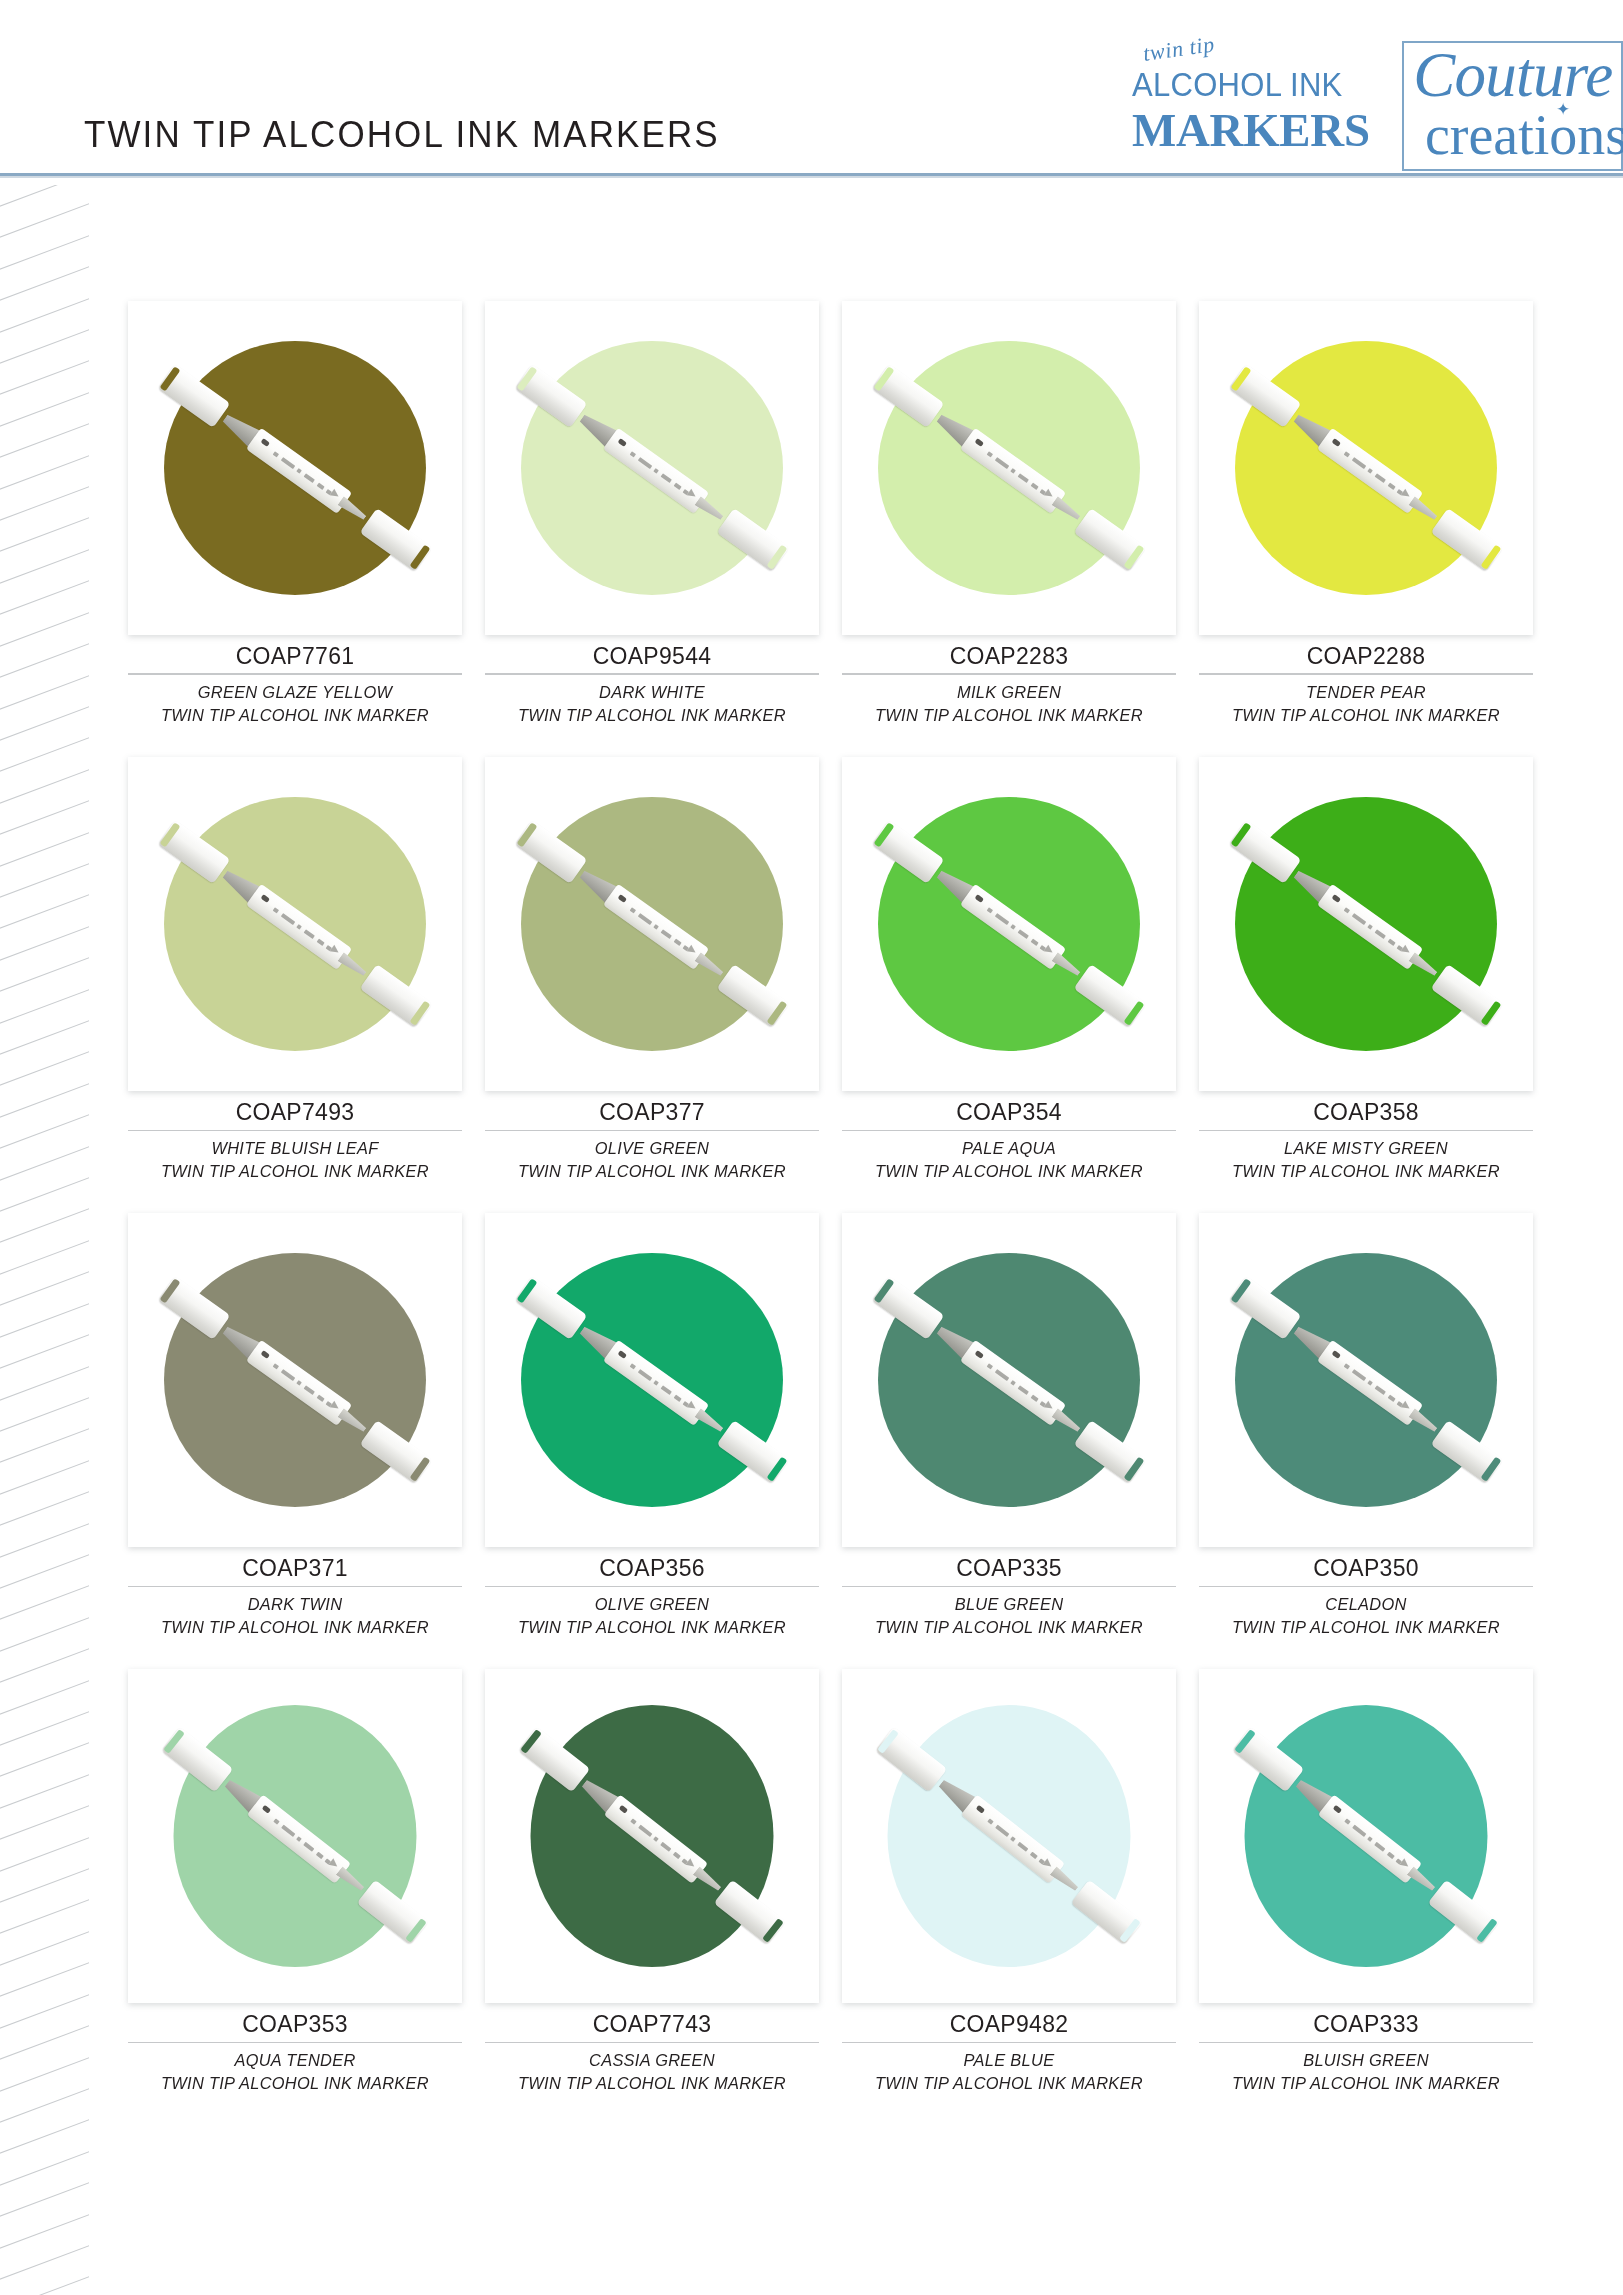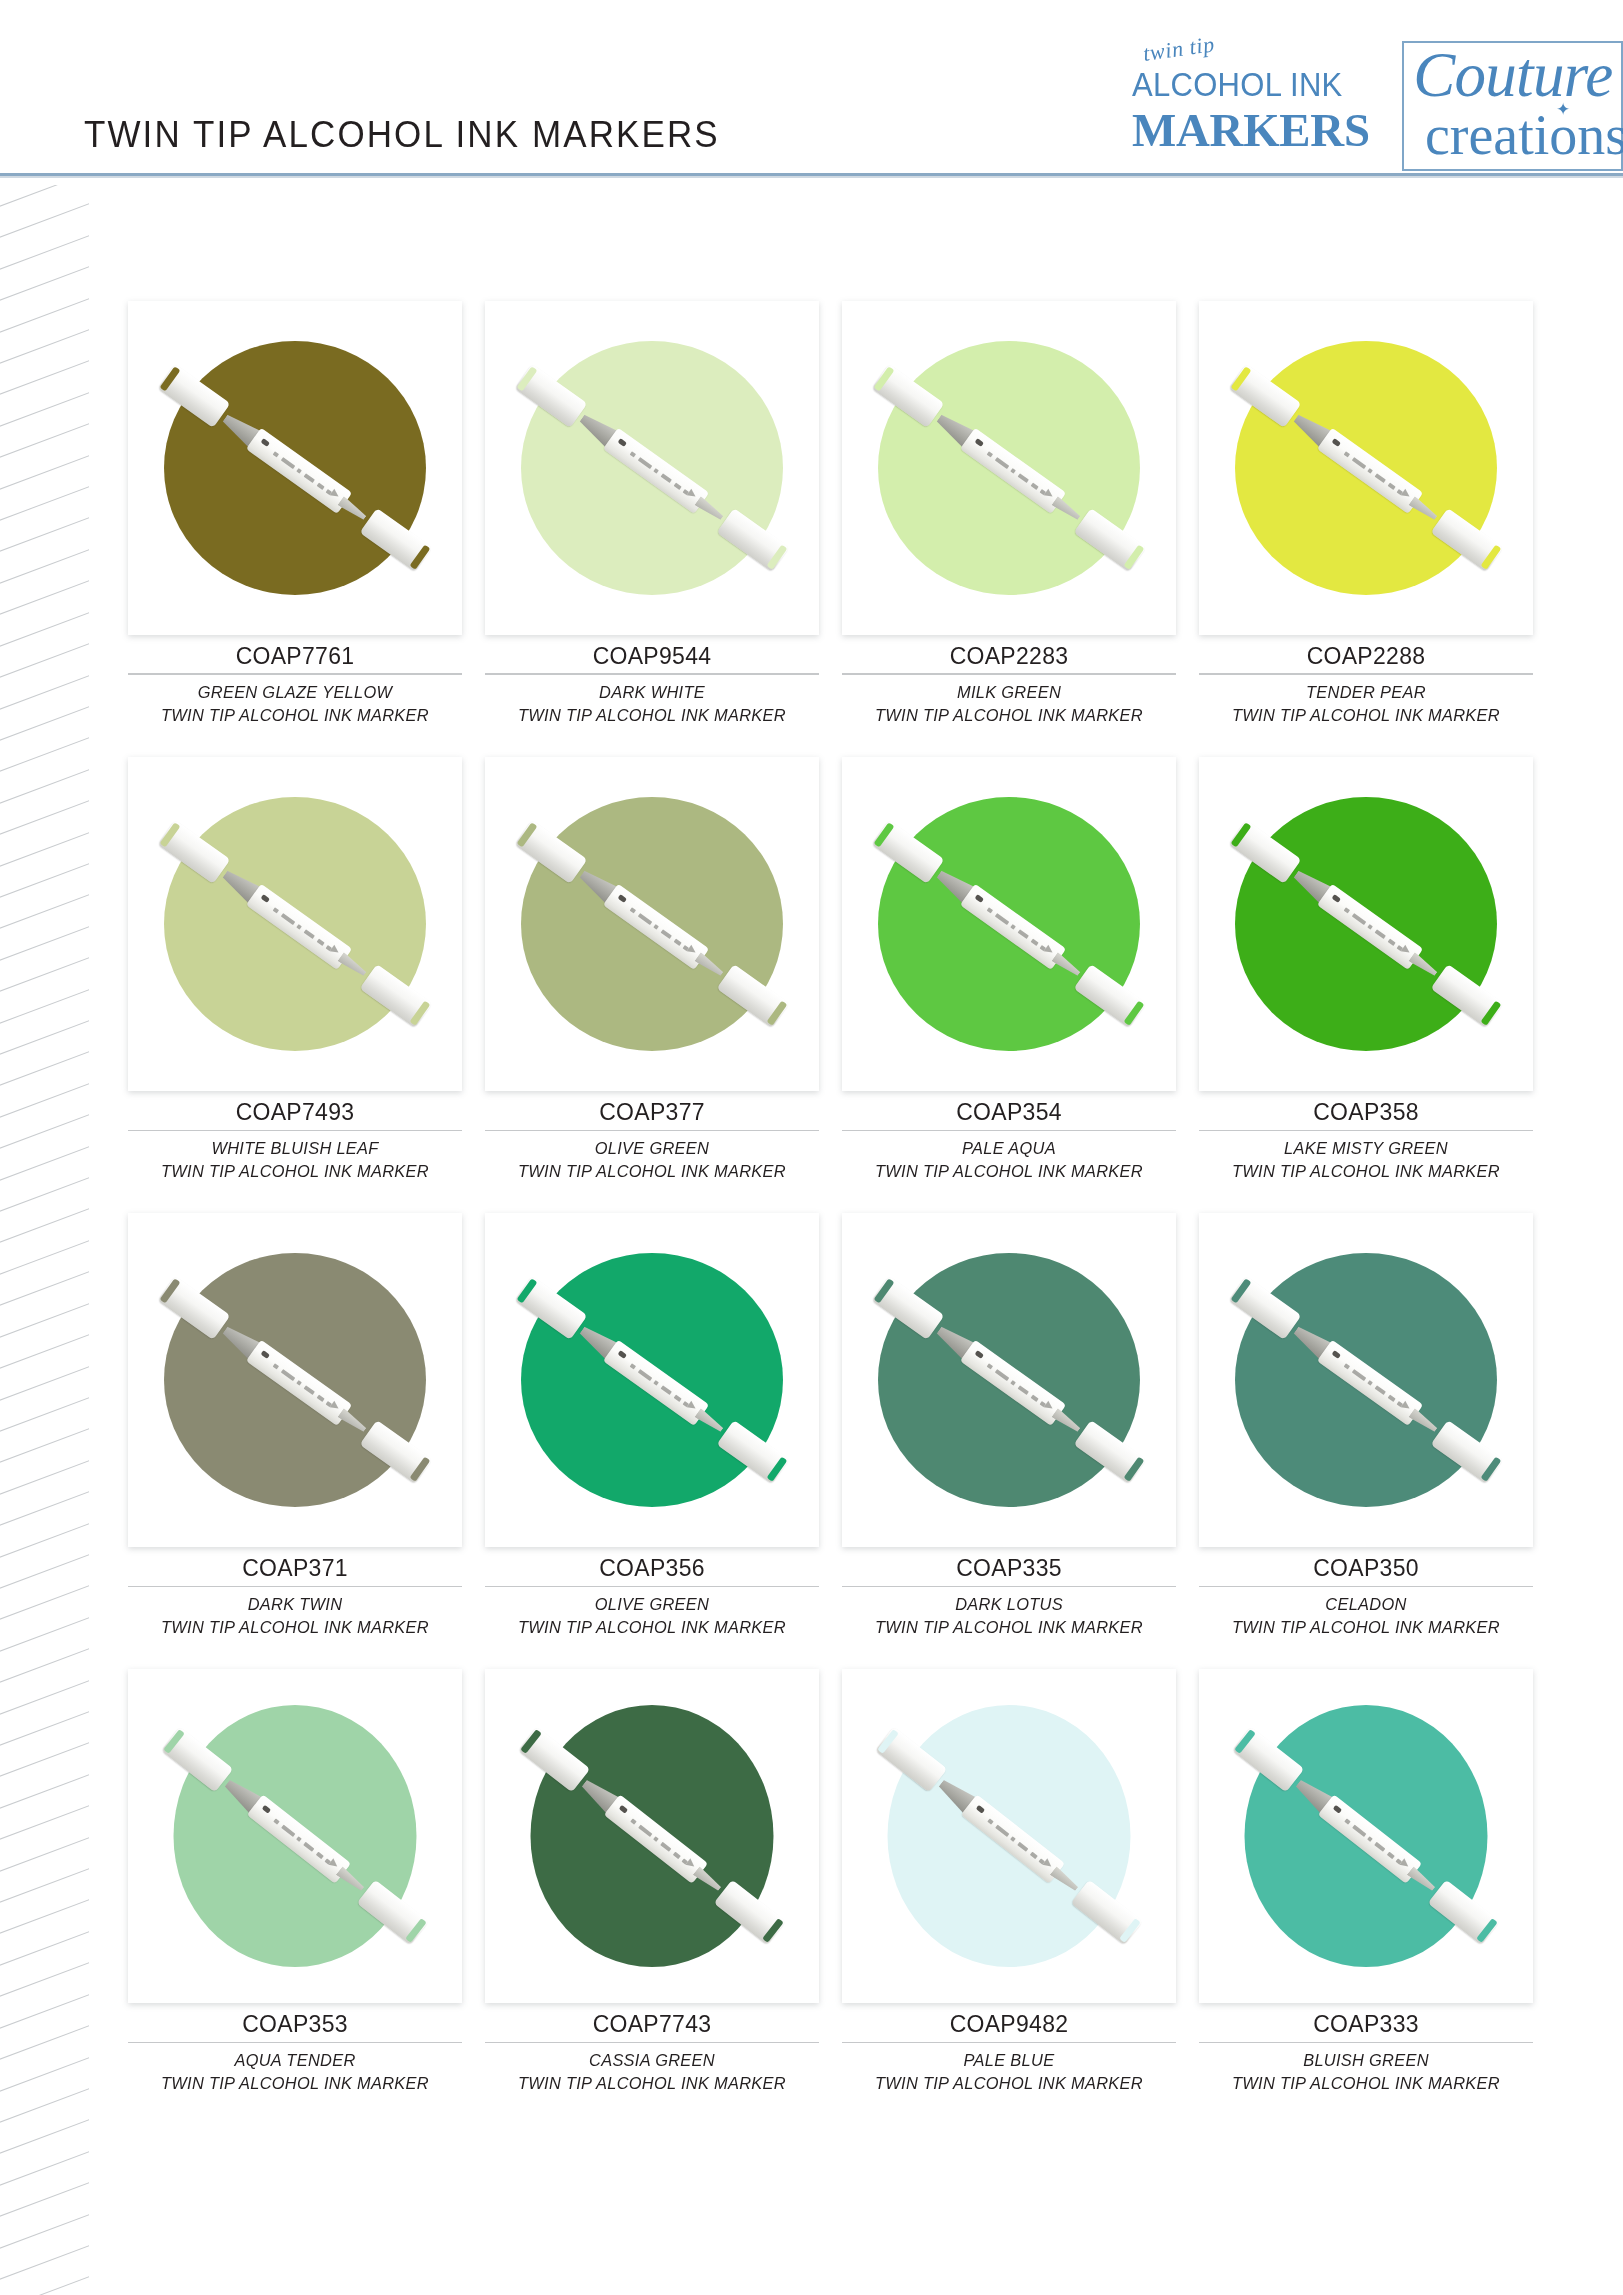--- a/index.html
+++ b/index.html
@@ -767,21 +767,21 @@
           <div class="nib-fine"></div>
         </div>
         <div class="cap cap-right">
           <div class="cap-tint" style="background: rgb(78, 136, 113);"></div>
         </div>
       </div>
     </div>
     <div class="label">
       <div class="code">COAP335</div>
       <div class="code-rule"></div>
-      <div class="cname">DARK LOTUS</div>
+      <div class="cname">BLUE GREEN</div>
       <div class="ctype">TWIN TIP ALCOHOL INK MARKER</div>
     </div>
     </div>
     <div class="tile">
     <div class="tile-card">
       <div class="swatch" style="background: rgb(77, 139, 121);"></div>
       <div class="marker">
         <div class="cap cap-left">
           <div class="cap-tint" style="background: rgb(77, 139, 121);"></div>
         </div>

